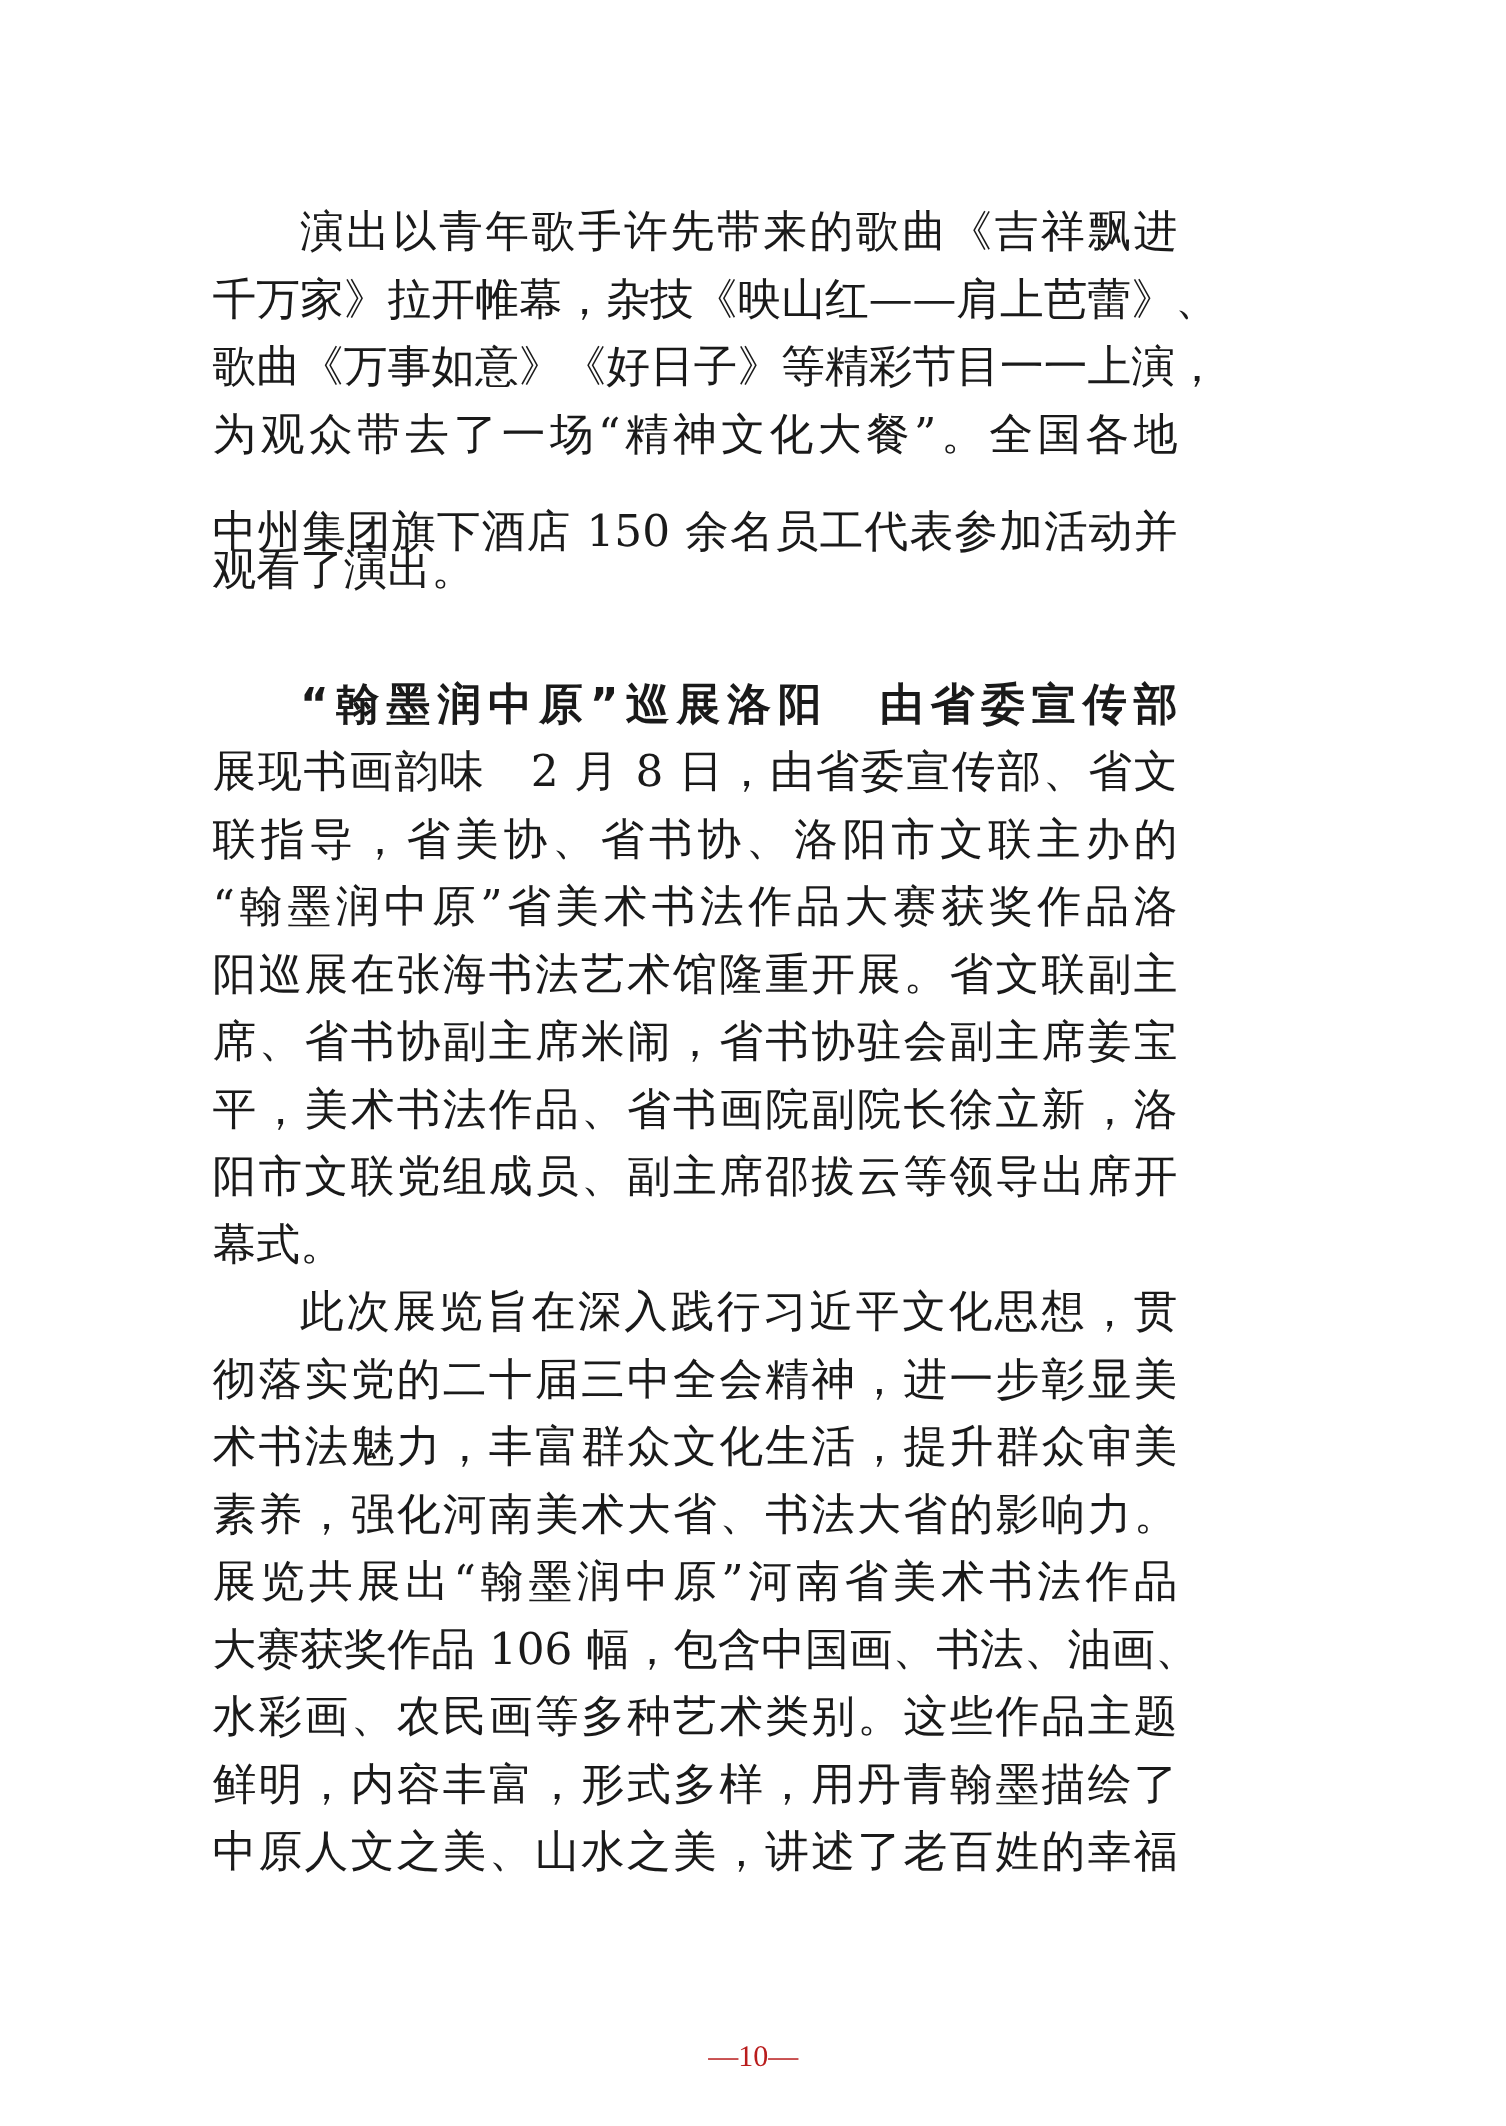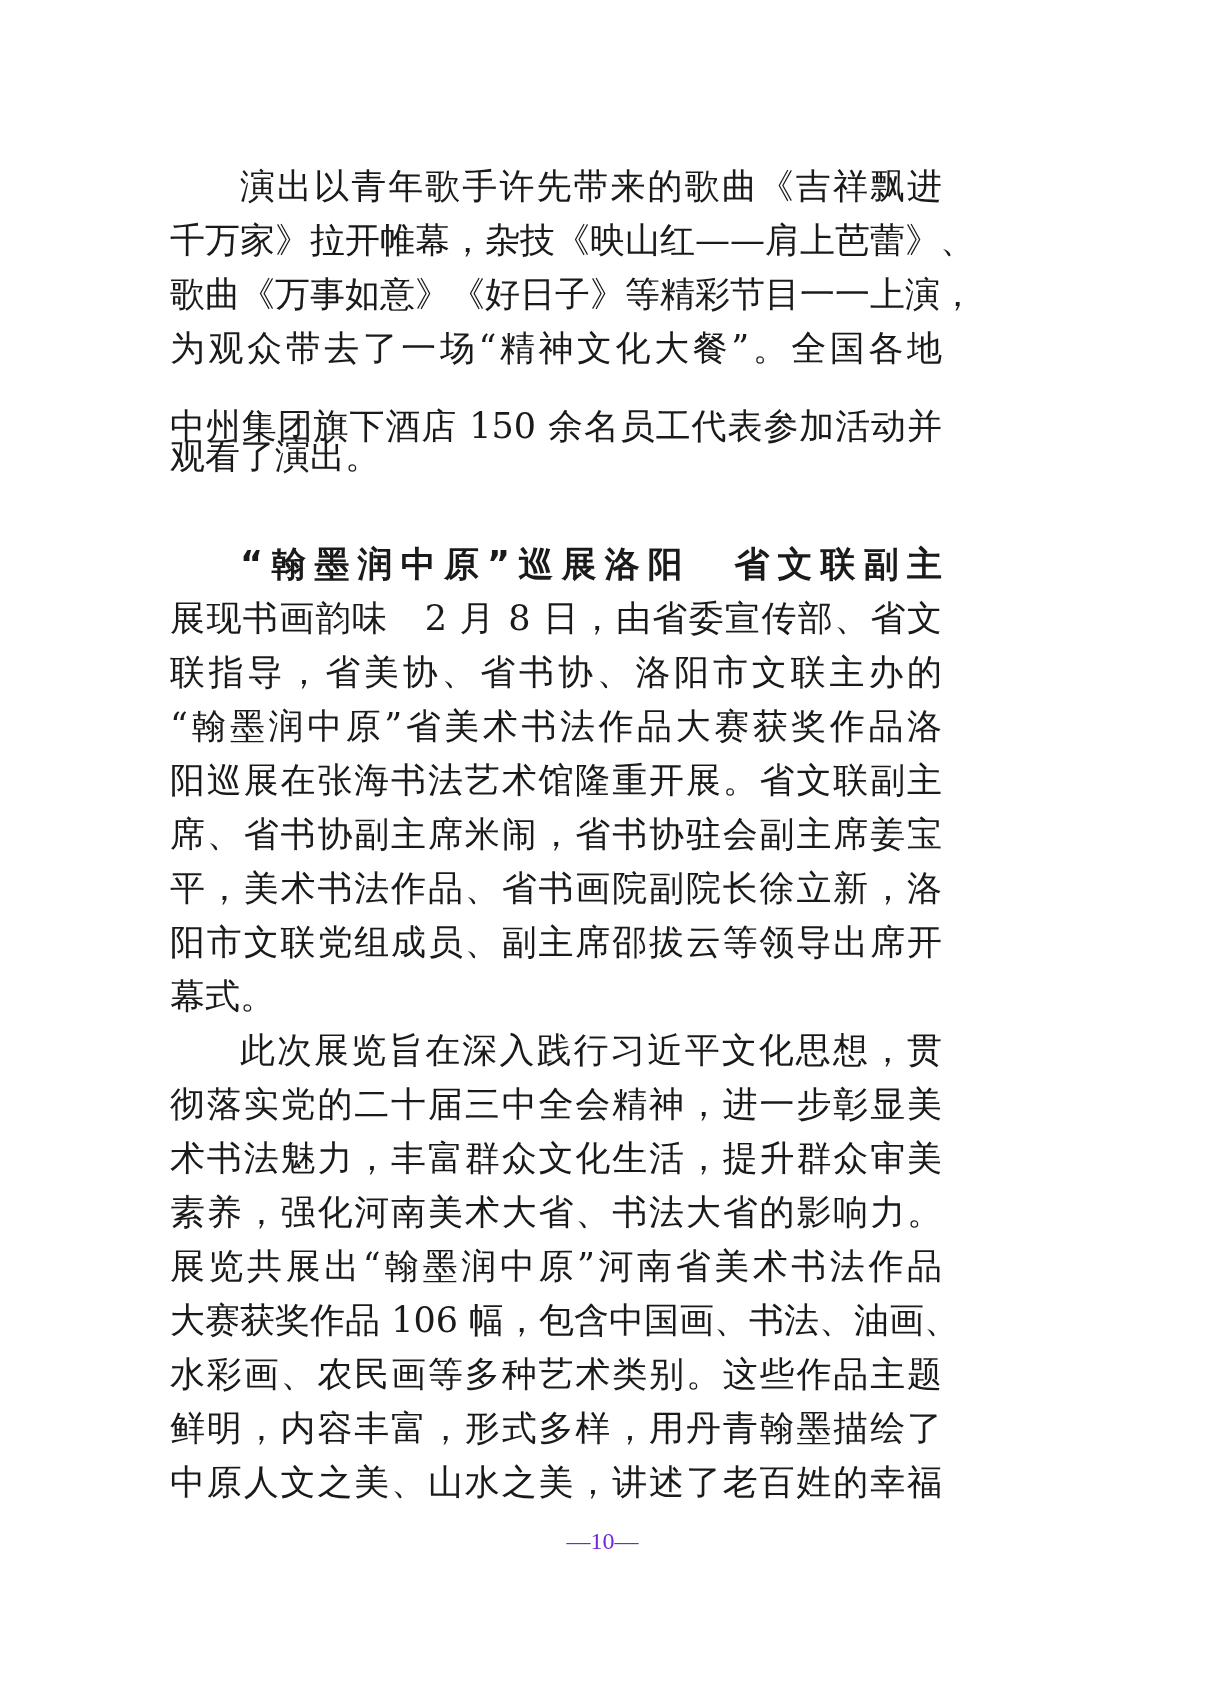--- a/index.html
+++ b/index.html
@@ -46,44 +46,44 @@
       font-weight: normal;
     }
     .heading-line {
       font-family: "DejaVu Sans", "Liberation Sans", sans-serif;
       font-weight: bold;
     }
     .page-number {
       position: absolute;
       left: 0;
       width: 1205px;
-      top: 1526px;
+      top: 1631px;
       text-align: center;
       font-size: 24px;
       line-height: 30px;
       font-family: "Liberation Serif", "DejaVu Serif", serif;
-      color: #6d28d9;
+      color: #b91c1c;
     }
   </style>
 </head>
 <body>
 
 <div class="page">
 
   <div>
     <div class="line indent" style="top:160px;">演出以青年歌手许先带来的歌曲《吉祥飘进</div>
     <div class="line" style="top:214px;">千万家》拉开帷幕，杂技《映山红——肩上芭蕾》、</div>
     <div class="line" style="top:268px;">歌曲《万事如意》《好日子》等精彩节目一一上演，</div>
     <div class="line" style="top:322px;">为观众带去了一场“精神文化大餐”。全国各地</div>
     <div class="line" style="top:400px;">中州集团旗下酒店 150 余名员工代表参加活动并</div>
     <div class="line short" style="top:430px;">观看了演出。</div>
   </div>
 
   <div>
-    <div class="line indent heading-line" style="top:538px;">“翰墨润中原”巡展洛阳　省文联副主</div>
+    <div class="line indent heading-line" style="top:538px;">“翰墨润中原”巡展洛阳　由省委宣传部</div>
     <div class="line" style="top:592px;"><span class="bold">展现书画韵味</span><span>　2 月 8 日，由省委宣传部、省文</span></div>
     <div class="line" style="top:646px;">联指导，省美协、省书协、洛阳市文联主办的</div>
     <div class="line" style="top:700px;">“翰墨润中原”省美术书法作品大赛获奖作品洛</div>
     <div class="line" style="top:754px;">阳巡展在张海书法艺术馆隆重开展。省文联副主</div>
     <div class="line" style="top:808px;">席、省书协副主席米闹，省书协驻会副主席姜宝</div>
     <div class="line" style="top:862px;">平，美术书法作品、省书画院副院长徐立新，洛</div>
     <div class="line" style="top:916px;">阳市文联党组成员、副主席邵拔云等领导出席开</div>
     <div class="line short" style="top:970px;">幕式。</div>
   </div>
 

